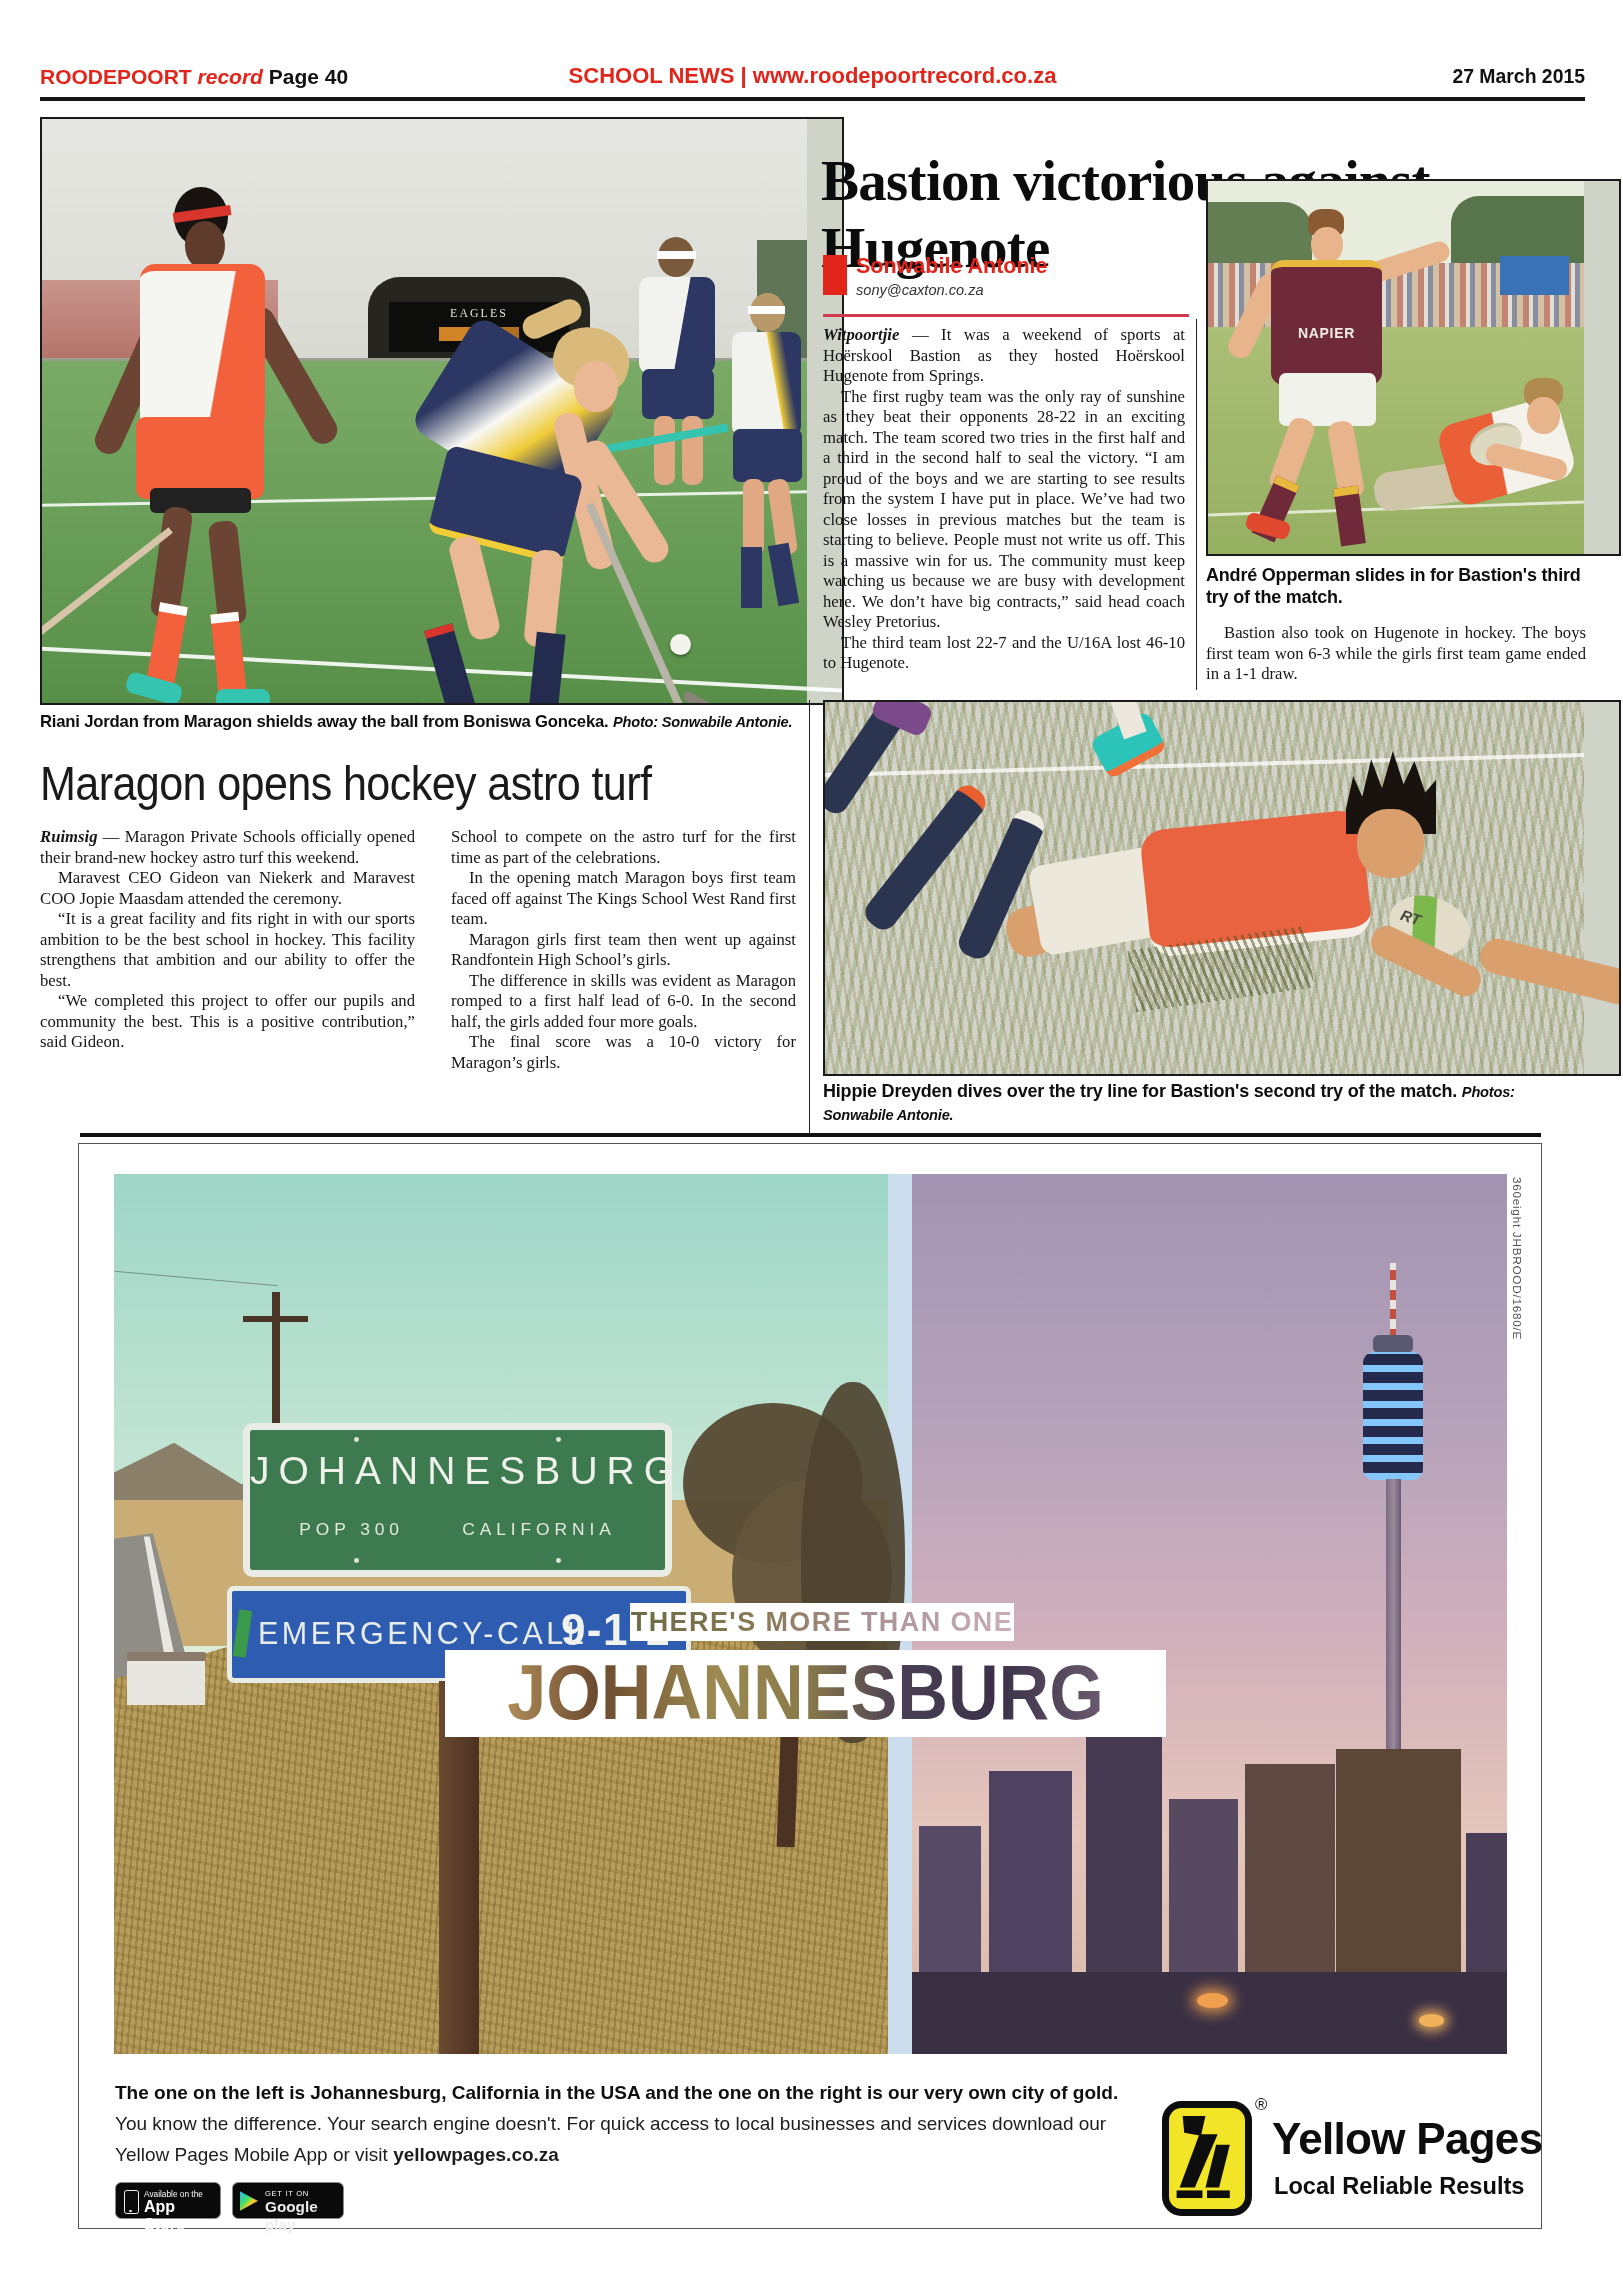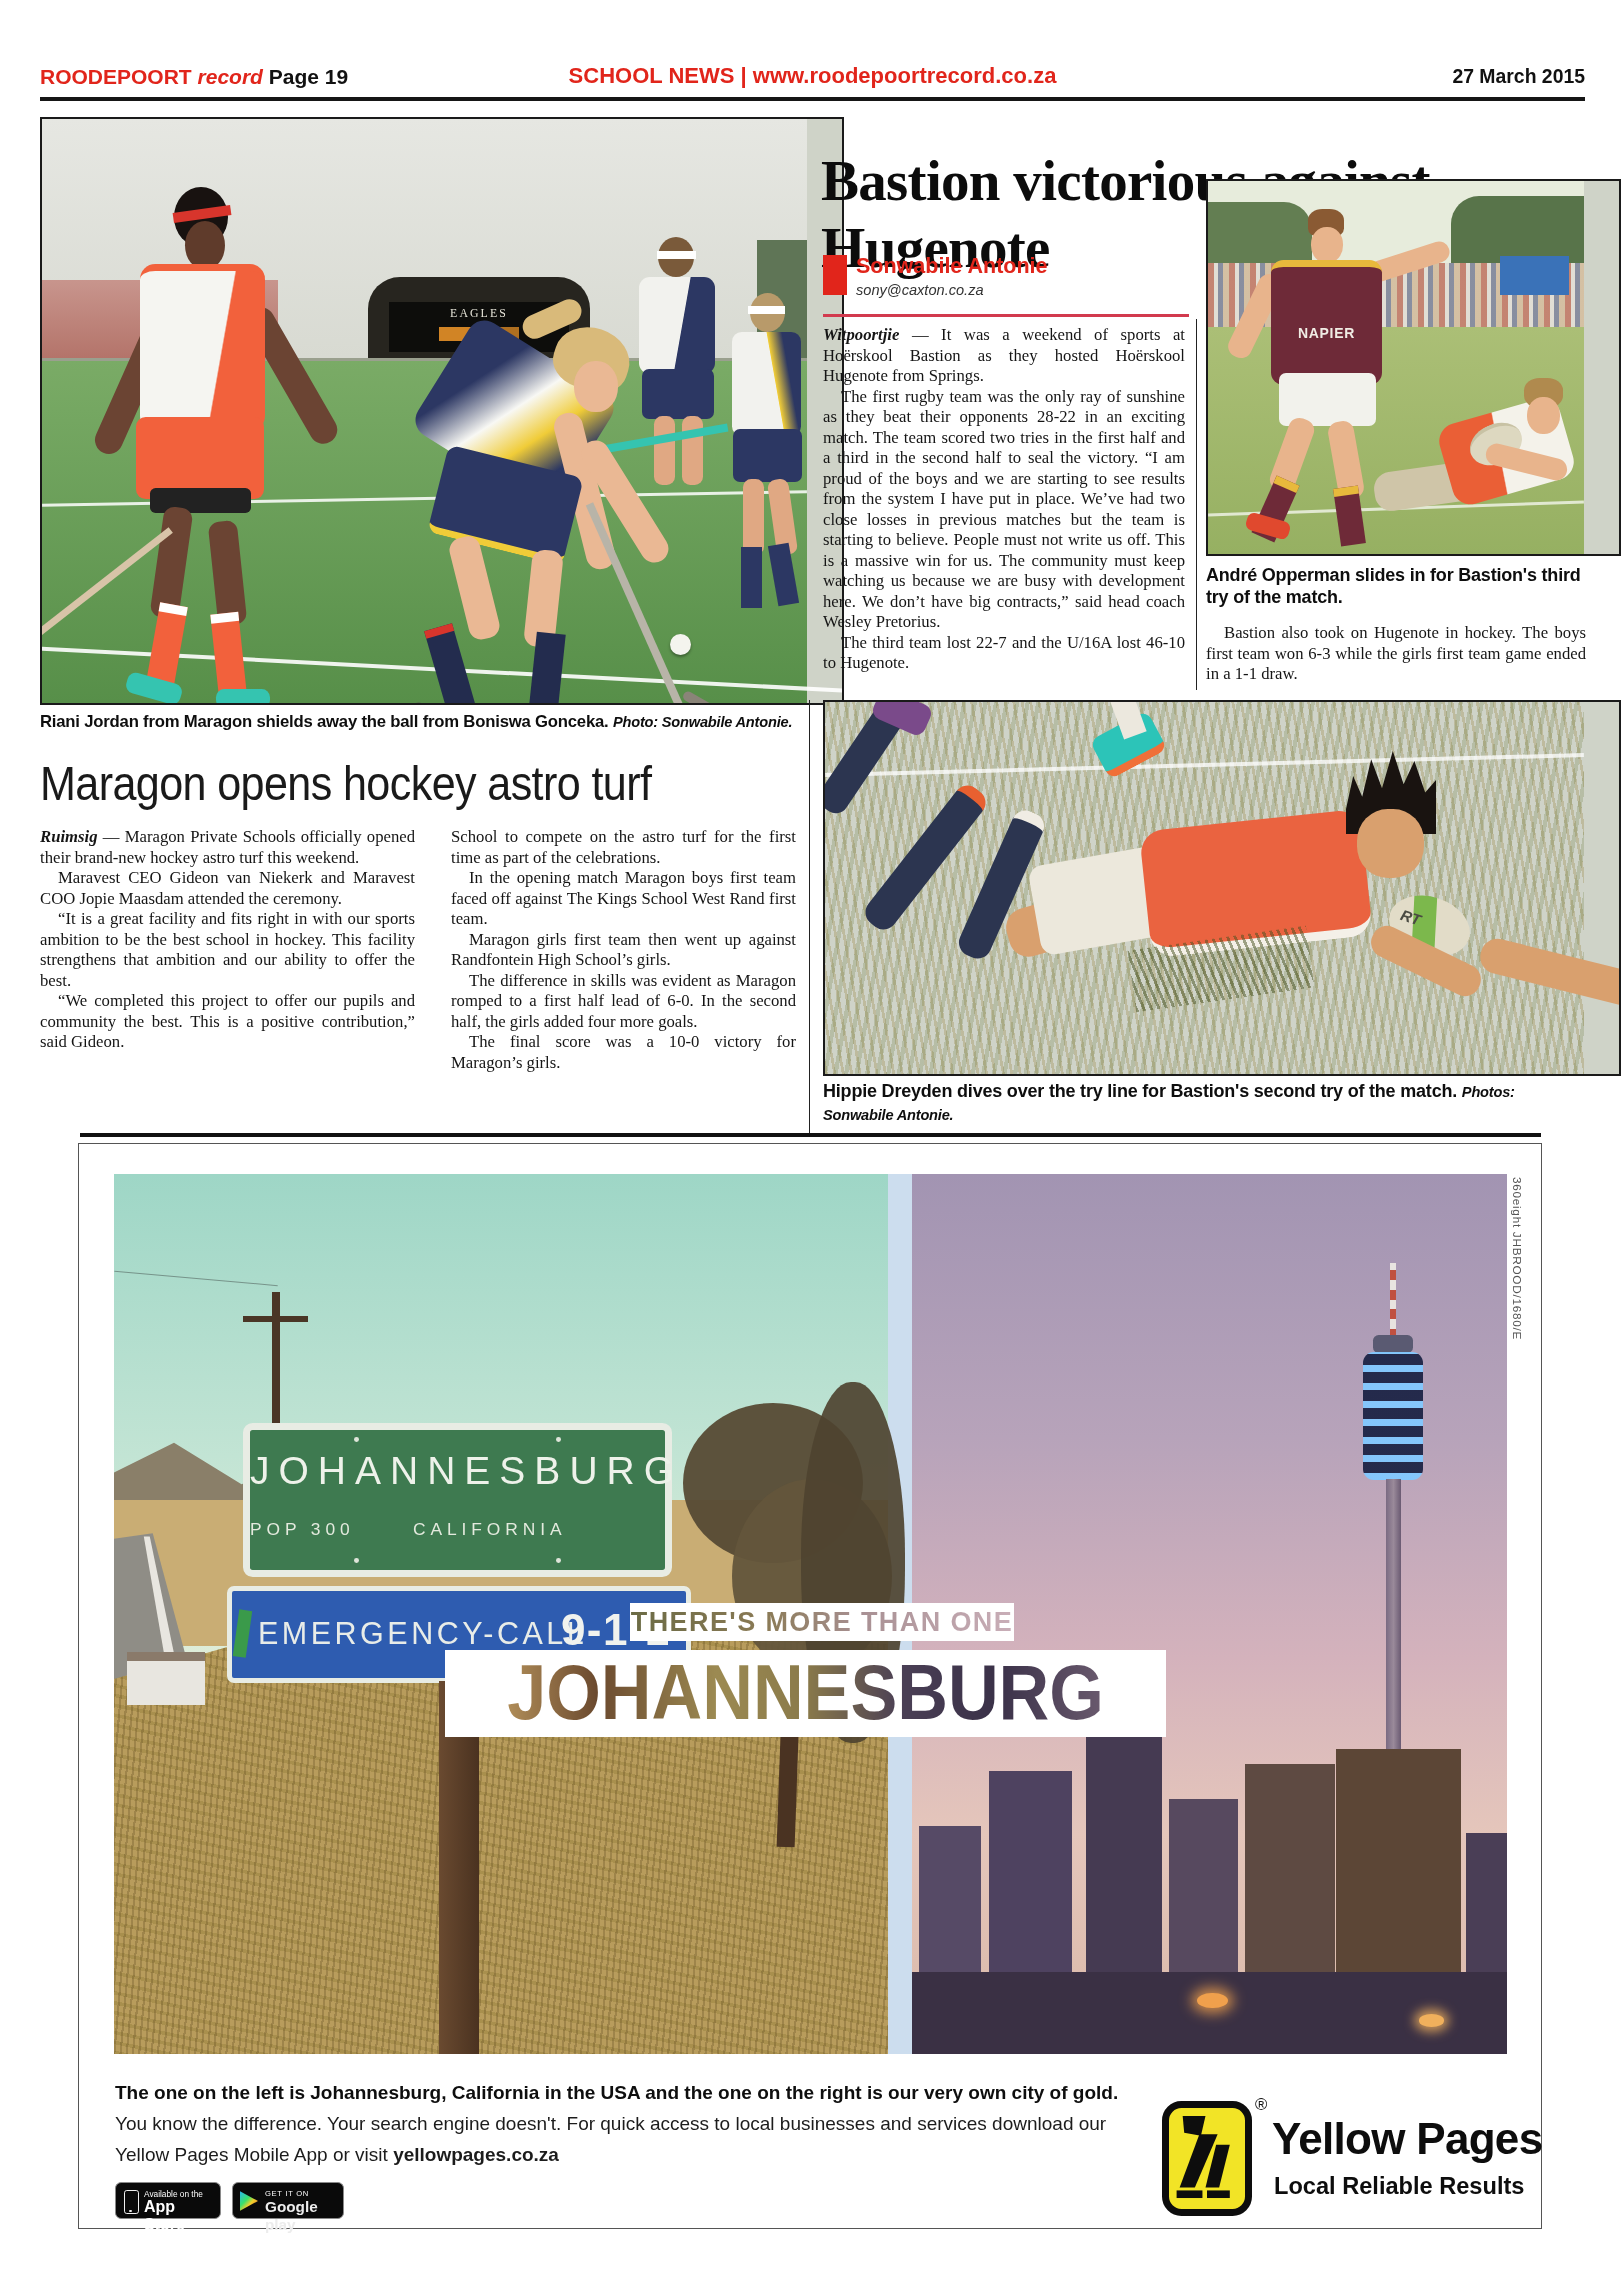--- a/index.html
+++ b/index.html
@@ -24,21 +24,21 @@
 </style>
 </head>
 <body>
 
 <div id="page">
 
   <div class="abs" style="left:40px;top:62px;width:1545px;height:30.5px;">
     <div class="abs" style="left:0;top:2.8px;font-size:21px;font-weight:bold;white-space:nowrap;">
       <span style="color:#e1251b;">ROODEPOORT</span>
       <span style="color:#e1251b;font-style:italic;">record</span>
-      <span style="color:#111;">Page 19</span>
+      <span style="color:#111;">Page 40</span>
     </div>
     <div class="abs" style="left:0;right:0;top:1.4px;text-align:center;font-size:22px;font-weight:bold;color:#e1251b;">SCHOOL NEWS | www.roodepoortrecord.co.za</div>
     <div class="abs" style="right:0;top:2.8px;font-size:19.4px;font-weight:bold;color:#111;">27 March 2015</div>
   </div>
   <div class="abs" style="left:40px;top:97px;width:1545px;height:3.5px;background:#161616;"></div>
 
   <div class="abs photo" style="left:40px;top:117px;width:765px;height:584px;">
     <div class="abs" style="left:0;top:0;width:765px;height:239px;background:linear-gradient(#e6e7e2,#d8dad2);"></div>
     <div class="abs" style="left:0;top:161px;width:236px;height:78px;background:linear-gradient(#c8958d,#b4746a);"></div>
     <div class="abs" style="left:715px;top:121px;width:50px;height:118px;background:#5f7556;"></div>
@@ -256,21 +256,21 @@
       <div class="abs" style="left:0;top:444px;width:774px;height:436px;background:#b89c5c;
            background-image:repeating-linear-gradient(95deg,rgba(80,60,20,.25) 0 2.1px,transparent 2.1px 6.2px),repeating-linear-gradient(12deg,rgba(140,120,50,.35) 0 3.5px,transparent 3.5px 9.7px);
            clip-path:polygon(0 14%,20% 4%,45% 8%,70% 0,100% 6%,100% 100%,0 100%);"></div>
       <div class="abs" style="left:158px;top:118px;width:8.3px;height:217px;background:#4a3626;"></div>
       <div class="abs" style="left:129px;top:142px;width:65px;height:6.2px;background:#4a3626;"></div>
       <div class="abs" style="left:0;top:104px;width:164px;height:1.4px;background:rgba(40,40,40,.4);transform:rotate(5deg);"></div>
       <div class="abs" style="left:12.5px;top:478px;width:78px;height:44px;background:#e8e6e0;border-top:9.7px solid #8a7a6a;"></div>
 
       <div class="abs" style="left:129px;top:249px;width:429px;height:154px;background:#3e7a50;border:7px solid #e8ece4;border-radius:9.7px;box-sizing:border-box;">
         <div style="position:absolute;left:0;right:0;top:19.4px;text-align:center;color:#eef2ea;font-size:39px;letter-spacing:9px;font-weight:400;">JOHANNESBURG</div>
-        <div class="abs" style="left:0;right:0;top:89px;color:#e4eade;font-size:17.4px;letter-spacing:4.9px;">
+        <div class="abs" style="left:0;right:0;top:89px;text-align:center;color:#e4eade;font-size:17.4px;letter-spacing:4.9px;">
           <span>POP 300</span>
           <span style="display:inline-block;width:39px;"></span>
           <span>CALIFORNIA</span>
         </div>
         <div class="abs" style="left:104px;top:7px;width:4.9px;height:4.9px;border-radius:50%;background:#dfe5da;"></div>
         <div class="abs" style="right:104px;top:7px;width:4.9px;height:4.9px;border-radius:50%;background:#dfe5da;"></div>
         <div class="abs" style="left:104px;bottom:7px;width:4.9px;height:4.9px;border-radius:50%;background:#dfe5da;"></div>
         <div class="abs" style="right:104px;bottom:7px;width:4.9px;height:4.9px;border-radius:50%;background:#dfe5da;"></div>
       </div>
 

